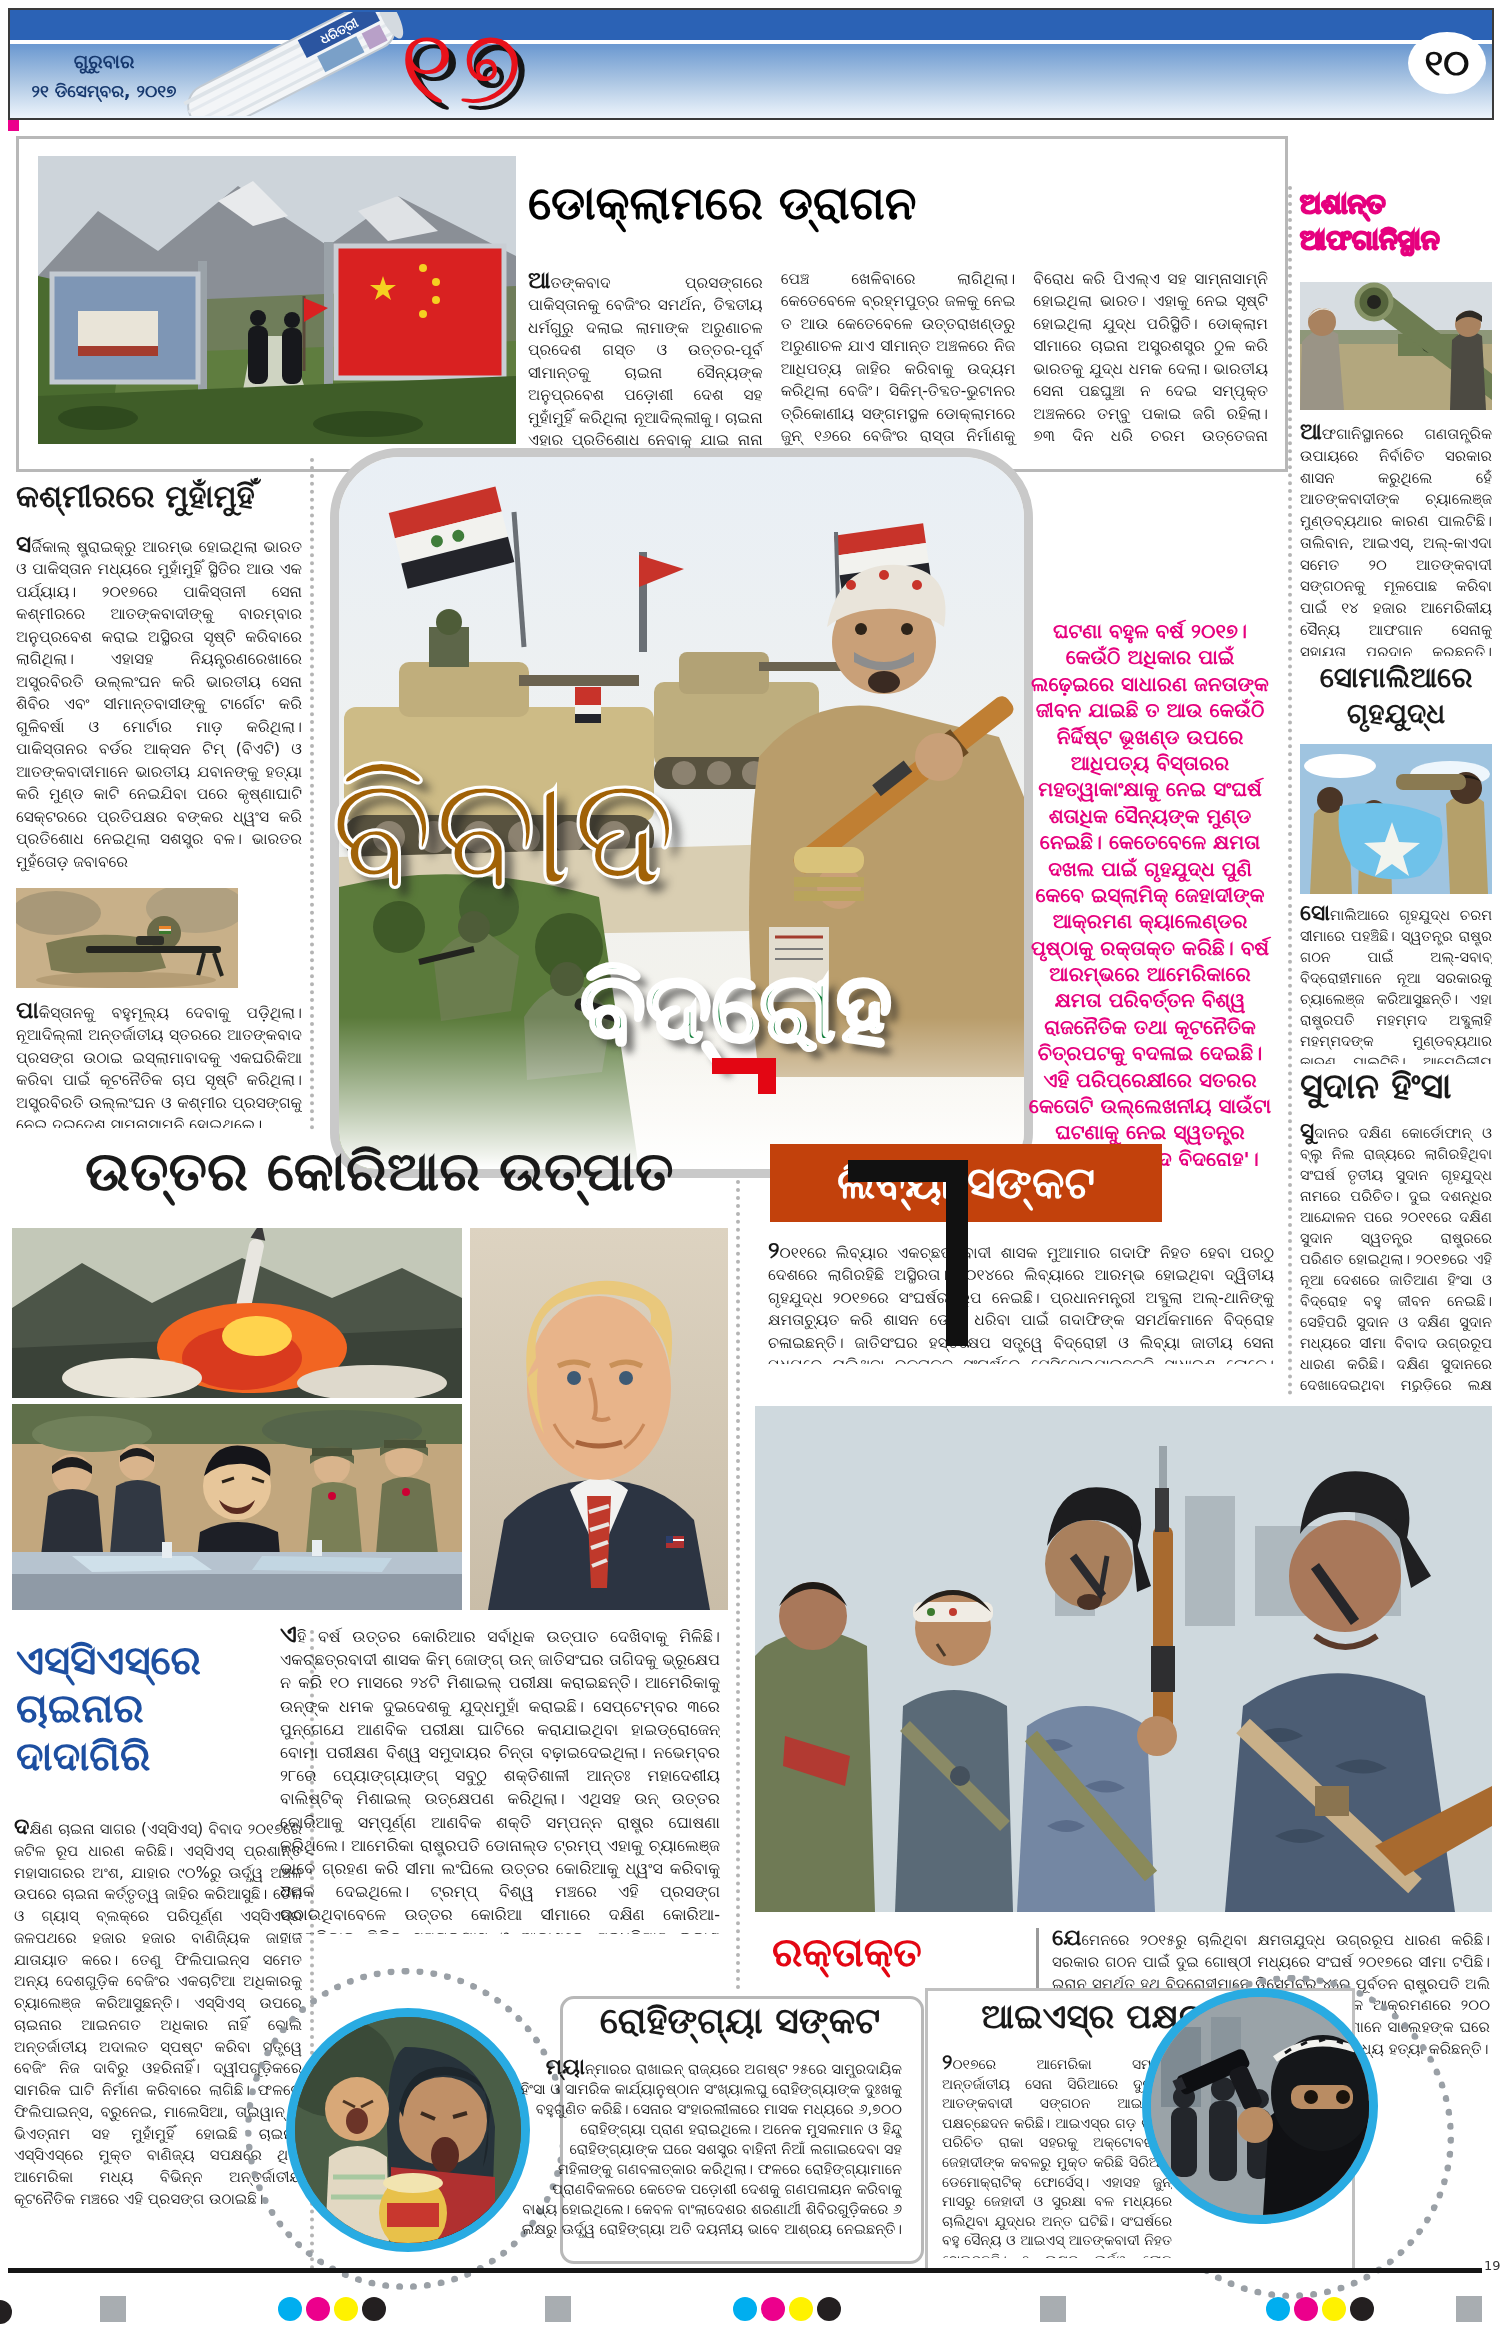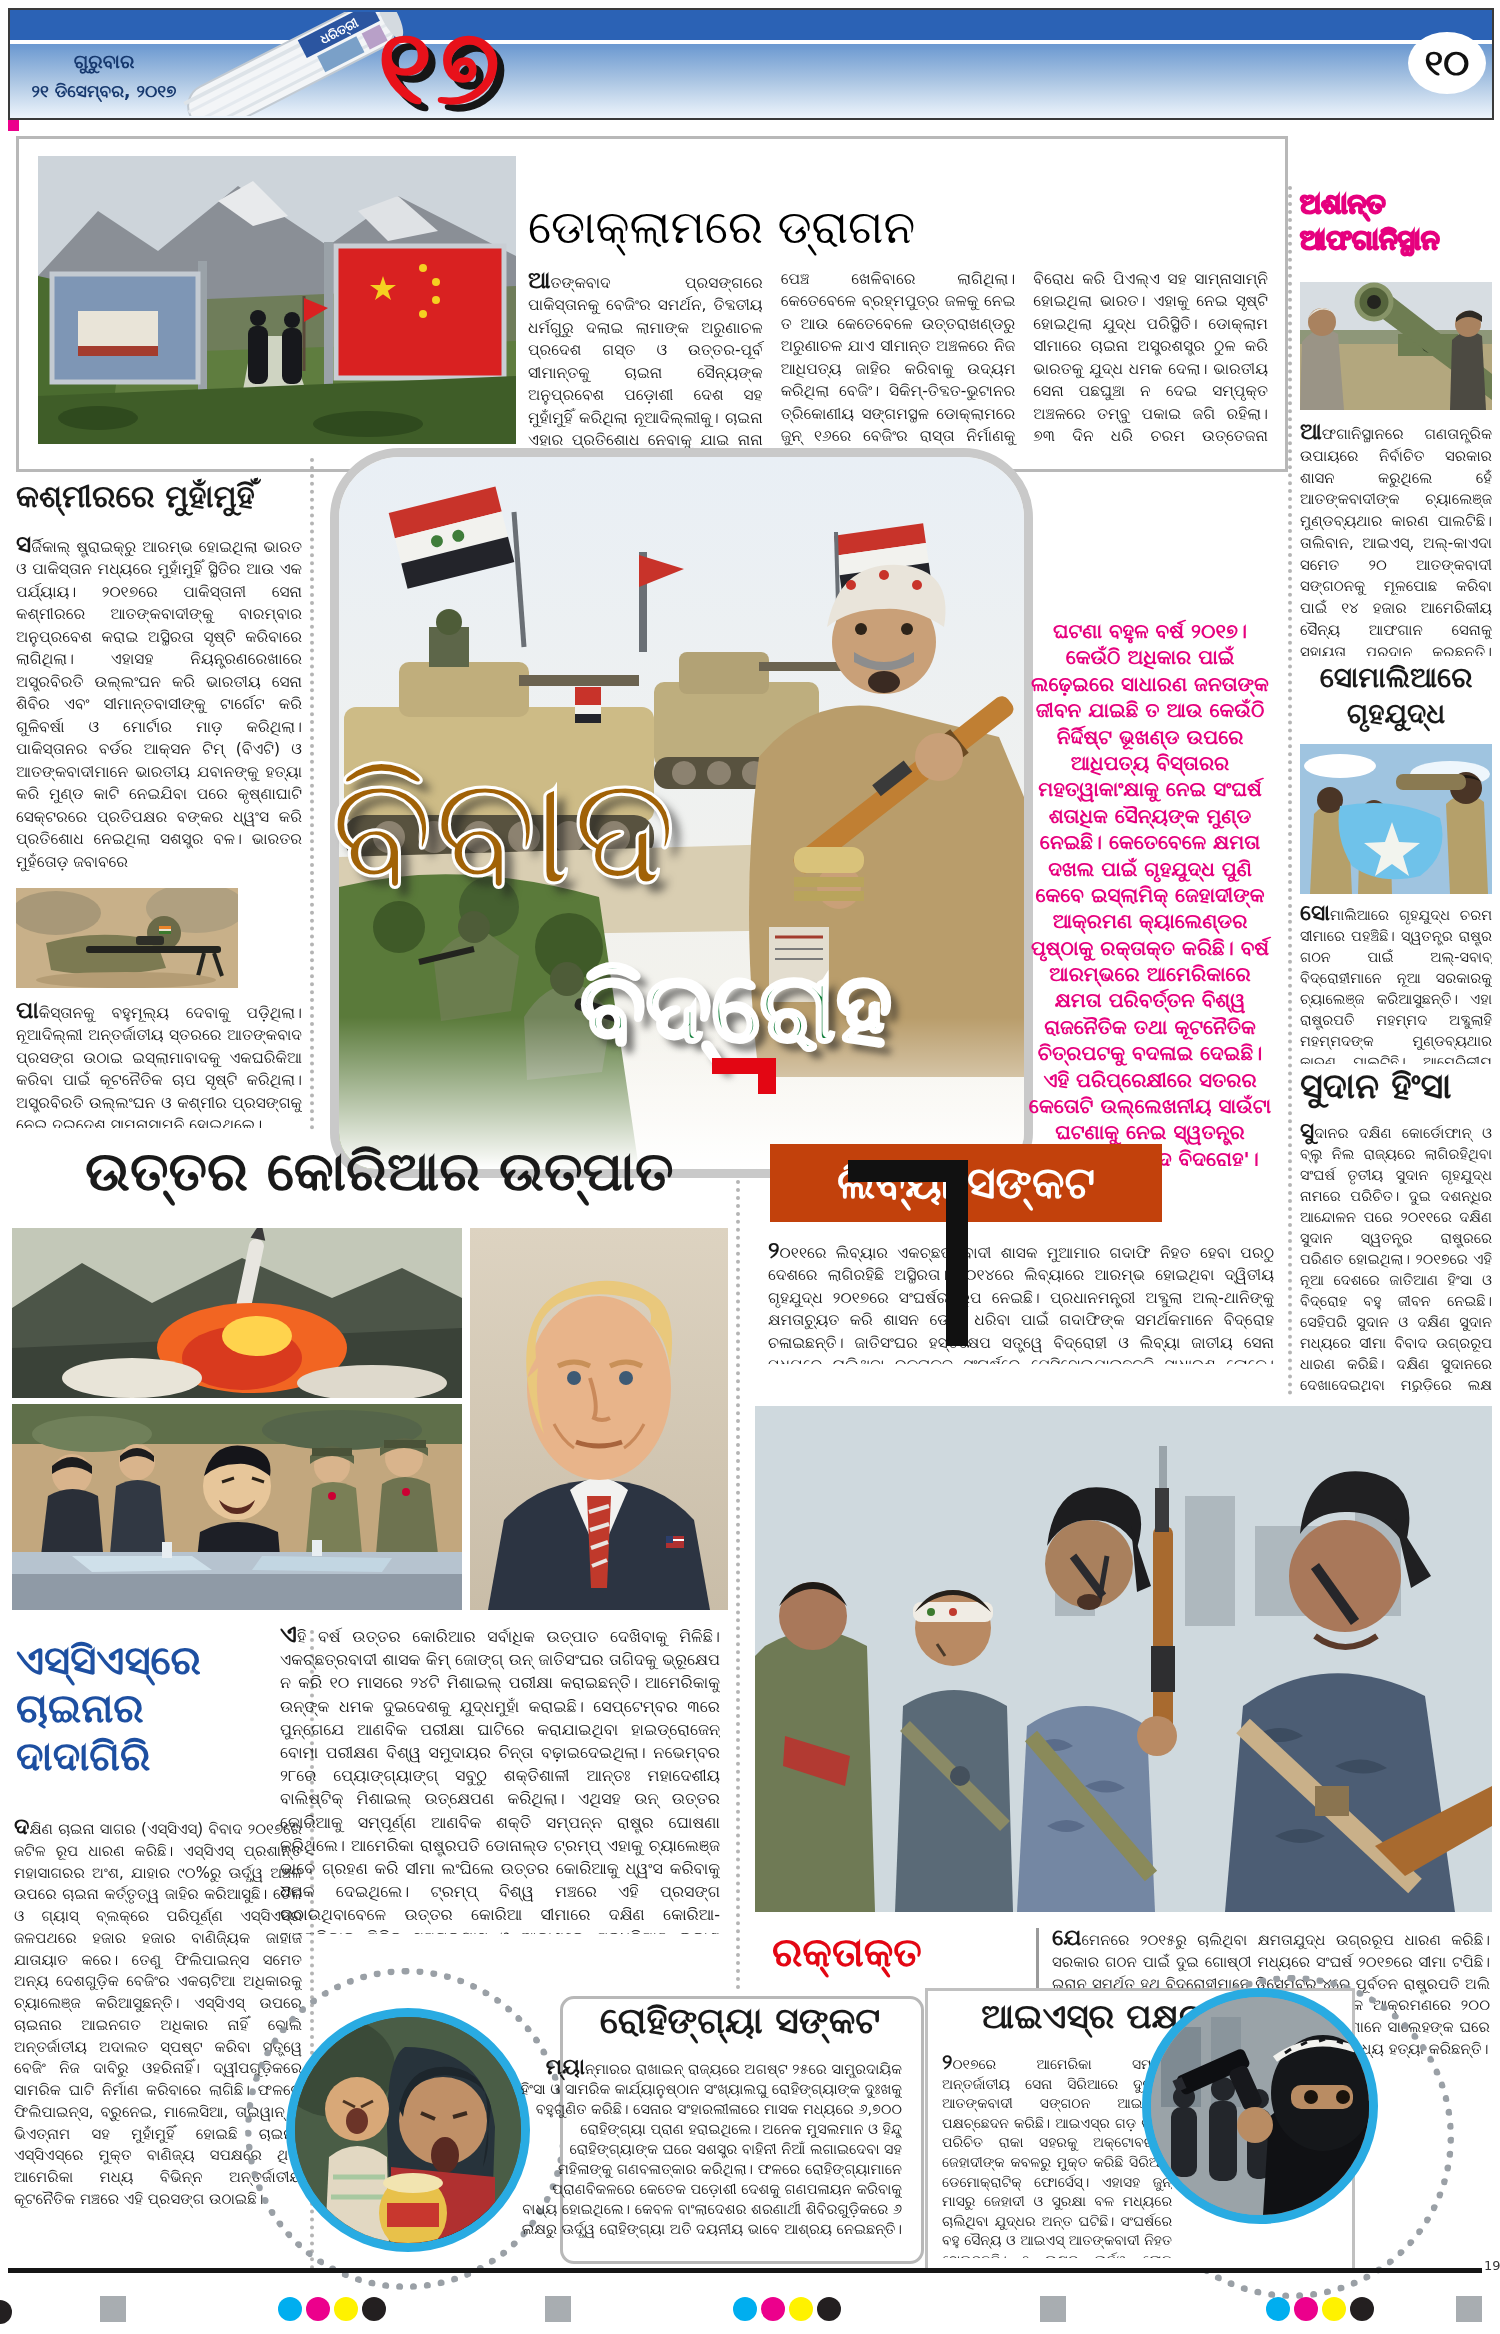--- a/index.html
+++ b/index.html
@@ -8,31 +8,31 @@
   .abs{position:absolute;}
   .bodytext{font-size:15.5px;line-height:1.45;text-align:justify;color:#181818;overflow:hidden;}
   .bodytext::first-letter{font-weight:bold;font-size:1.5em;line-height:1;}
   
   .header{left:8px;top:8px;width:1482px;height:108px;border:2px solid #3a3a3a;
     background:linear-gradient(180deg,#2b62b5 0px,#2b62b5 30px,#ffffff 30px,#ffffff 34px,
                #6a98d0 34px,#a9c4e2 70px,#eef5fc 108px);}
   .date-block{left:14px;top:40px;width:160px;text-align:center;color:#16386e;font-weight:bold;}
   .date-day{font-size:19px;}
   .date-full{font-size:17px;margin-top:8px;}
-  .edition-number{left:368px;top:-4px;font-size:104px;font-weight:bold;color:#e8111a;
+  .edition-number{left:390px;top:-4px;font-size:104px;font-weight:normal;color:#e8111a;
     text-shadow:7px 7px 0 #161616;letter-spacing:4px;}
   .section-title{left:600px;top:12px;width:680px;text-align:center;font-size:76px;font-weight:bold;
     color:#f0c050;text-shadow:4px 4px 0 #171717, -1px -1px 0 #6e5510;}
   .page-oval{left:1398px;top:22px;width:78px;height:62px;background:#ffffff;border-radius:50%;
     text-align:center;line-height:62px;font-size:36px;font-weight:bold;color:#111;}
   .reg-square-top{left:8px;top:120px;width:11px;height:11px;background:#ec008c;}
   
   .doklam-box{left:16px;top:136px;width:1266px;height:330px;border:3px solid #b8b8b8;background:#fff;}
   .doklam-photo{left:38px;top:156px;width:478px;height:288px;}
-  .doklam-headline{left:528px;top:200px;width:620px;font-size:46px;font-weight:normal;color:#000;}
+  .doklam-headline{left:528px;top:176px;width:620px;font-size:46px;font-weight:bold;color:#000;}
   .doklam-body{left:528px;top:268px;width:740px;height:186px;column-count:3;column-gap:18px;}
   
   .kashmir-headline{left:16px;top:478px;width:286px;font-size:31px;font-weight:bold;}
   .kashmir-body1{left:16px;top:532px;width:286px;height:348px;}
   .kashmir-photo{left:16px;top:888px;width:222px;height:100px;}
   .kashmir-body2{left:16px;top:998px;width:286px;height:130px;}
   .vdot{border-left:4px dotted #b4b4b4;width:0;}
   .vdot1{left:310px;top:458px;height:672px;}
   .vdot2{left:310px;top:1630px;height:640px;}
   .vdot3{left:1288px;top:186px;height:1210px;}

